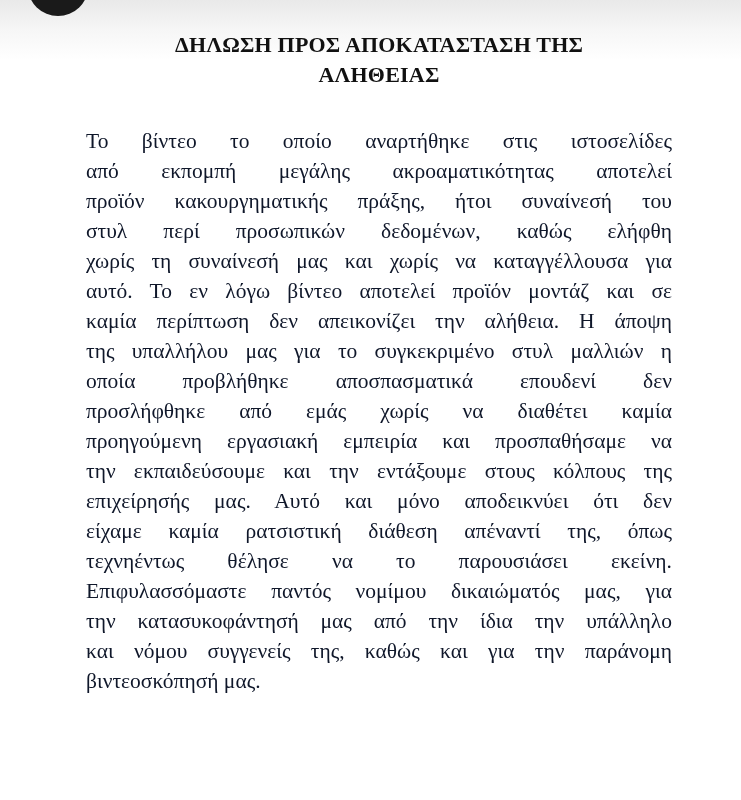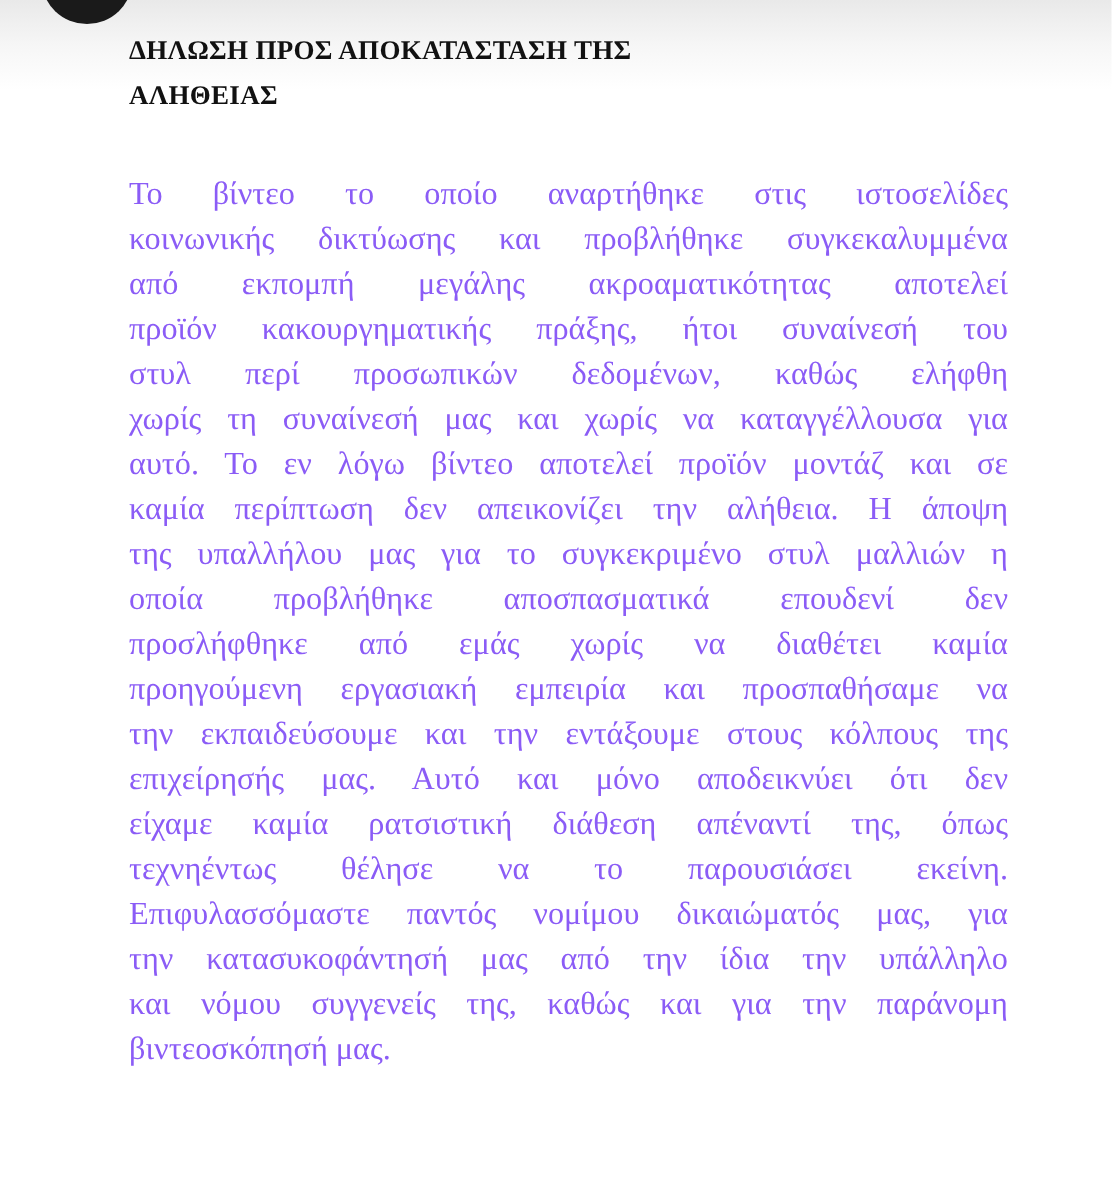--- a/index.html
+++ b/index.html
@@ -31,37 +31,37 @@
       border-radius: 50%;
       background: #1a1a1a;
     }
     .doc {
       position: absolute;
       left: 86px;
       top: 18px;
       width: 586px;
     }
     .title {
-      margin: 0;
-      text-align: left;
+      margin: 12px;
+      text-align: center;
       font-weight: bold;
-      font-size: 18px;
+      font-size: 22px;
       line-height: 30px;
       letter-spacing: 0.2px;
       color: #111;
     }
     .title .line {
       display: block;
     }
     .body-text {
       margin: 36px 0 0 0;
       text-align: justify;
       font-size: 21.5px;
       line-height: 30px;
-      color: #8b5cf6;
+      color: #0f172a;
     }
     .body-text .line {
       display: block;
       text-align: justify;
       text-align-last: justify;
       white-space: nowrap;
     }
     .body-text .line.last {
       text-align-last: left;
       font-family: Liberation Serif, serif;
@@ -74,21 +74,20 @@
 <div class="avatar-fragment"></div>
 
 <div class="doc">
   <h1 class="title">
     <span class="line">ΔΗΛΩΣΗ ΠΡΟΣ ΑΠΟΚΑΤΑΣΤΑΣΗ ΤΗΣ</span>
     <span class="line">ΑΛΗΘΕΙΑΣ</span>
   </h1>
 
   <div class="body-text">
     <span class="line">Το βίντεο το οποίο αναρτήθηκε στις ιστοσελίδες</span>
-    <span class="line">κοινωνικής δικτύωσης και προβλήθηκε συγκεκαλυμμένα</span>
     <span class="line">από εκπομπή μεγάλης ακροαματικότητας αποτελεί</span>
     <span class="line">προϊόν κακουργηματικής πράξης, ήτοι συναίνεσή του</span>
     <span class="line">στυλ περί προσωπικών δεδομένων, καθώς ελήφθη</span>
     <span class="line">χωρίς τη συναίνεσή μας και χωρίς να καταγγέλλουσα για</span>
     <span class="line">αυτό. Το εν λόγω βίντεο αποτελεί προϊόν μοντάζ και σε</span>
     <span class="line">καμία περίπτωση δεν απεικονίζει την αλήθεια. Η άποψη</span>
     <span class="line">της υπαλλήλου μας για το συγκεκριμένο στυλ μαλλιών η</span>
     <span class="line">οποία προβλήθηκε αποσπασματικά επουδενί δεν</span>
     <span class="line">προσλήφθηκε από εμάς χωρίς να διαθέτει καμία</span>
     <span class="line">προηγούμενη εργασιακή εμπειρία και προσπαθήσαμε να</span>

